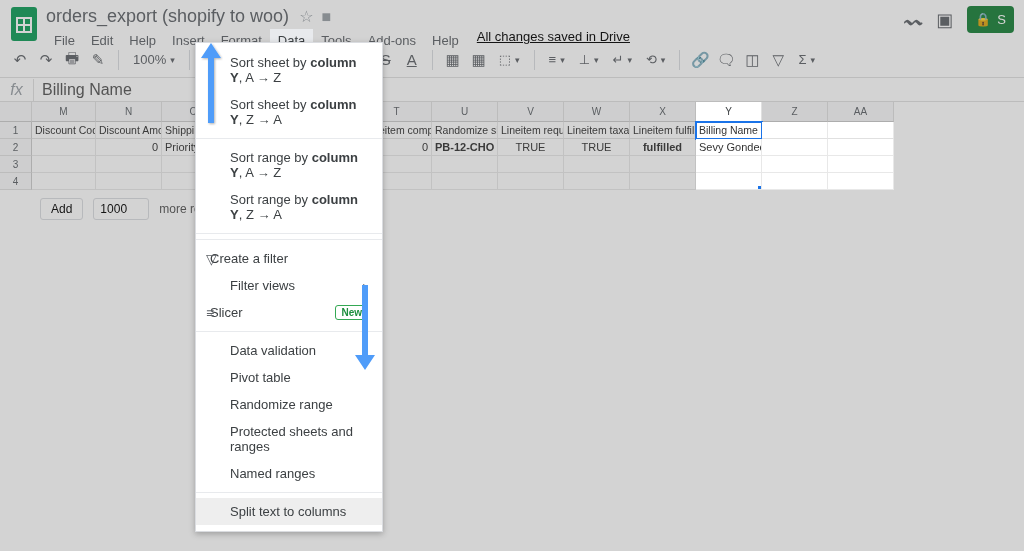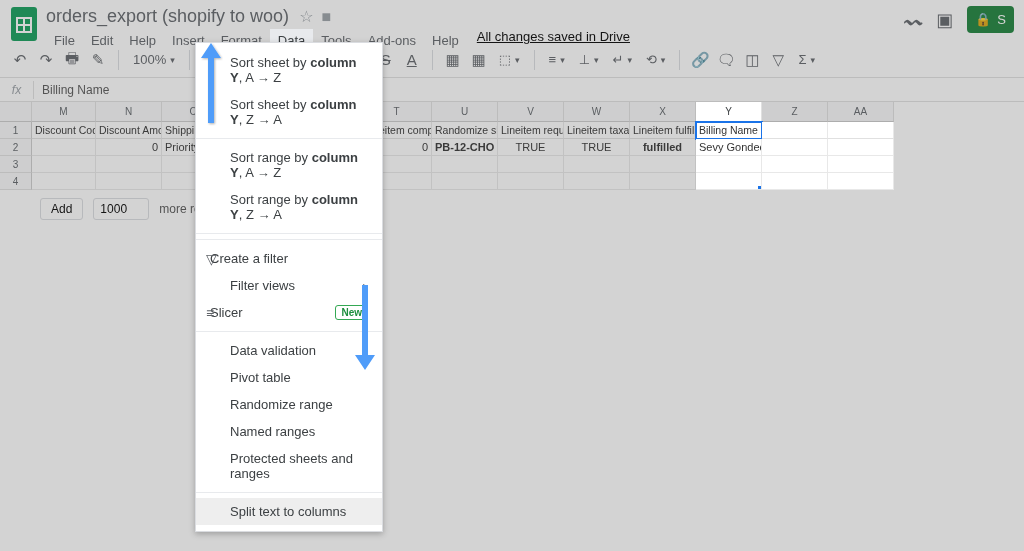--- a/index.html
+++ b/index.html
@@ -21,21 +21,21 @@
   .header-right { display:flex; align-items:center; gap:14px; margin-left:auto; }
   .header-right .ic { color:#5f6368; font-size:18px; }
   .share-btn { background:#188038; color:#fff; font-size:13px; font-weight:500; padding:6px 8px; border-radius:4px; display:flex; align-items:center; gap:6px; }
   
   .toolbar { display:flex; align-items:center; padding:4px 10px; height:36px; border-bottom:1px solid #e0e0e0; font-size:13px; color:#5f6368; gap:6px; }
   .tb-ic { width:20px; height:20px; display:flex; align-items:center; justify-content:center; font-size:15px; }
   .tb-sep { width:1px; height:20px; background:#dadce0; margin:0 4px; }
   .tb-text { padding:0 4px; display:flex; align-items:center; gap:4px; }
   .caret { font-size:9px; color:#5f6368; }
   
-  .formula-bar { display:flex; align-items:center; height:24px; border-bottom:1px solid #e0e0e0; font-size:12px; color:#555; }
+  .formula-bar { display:flex; align-items:center; height:24px; border-bottom:1px solid #e0e0e0; font-size:16px; color:#555; }
   .fx-label { width:34px; text-align:center; font-style:italic; color:#9aa0a6; border-right:1px solid #e0e0e0; padding:2px 0;}
   .fx-value { padding-left:8px; }
   
   .sheet { position:relative; background:#fff; }
   .col-headers, .row { display:flex; }
   .corner { width:32px; height:20px; border-right:1px solid #e0e0e0; border-bottom:1px solid #ccc; background:#f8f9fa;}
   .ch { height:20px; border-right:1px solid #e0e0e0; border-bottom:1px solid #ccc; background:#f8f9fa; font-size:10px; color:#5f6368; display:flex; align-items:center; justify-content:center; }
   .rh { width:32px; border-right:1px solid #ccc; border-bottom:1px solid #e0e0e0; background:#f8f9fa; font-size:10px; color:#5f6368; display:flex; align-items:center; justify-content:center; }
   .cell { height:17px; border-right:1px solid #e8e8e8; border-bottom:1px solid #e8e8e8; font-size:11px; color:#333; padding:0 3px; white-space:nowrap; overflow:hidden; display:flex; align-items:center; }
   .cell.header-cell { font-size:10.5px; border-bottom:1px solid #e0e0e0; }
@@ -279,24 +279,24 @@
     <div class="item indent">
       <span>Data validation</span>
     </div>
     <div class="item indent">
       <span>Pivot table</span>
     </div>
     <div class="item indent">
       <span>Randomize range</span>
     </div>
     <div class="item indent">
+      <span>Protected sheets and ranges</span>
+    </div>
+    <div class="item indent">
       <span>Named ranges</span>
-    </div>
-    <div class="item indent">
-      <span>Protected sheets and ranges</span>
     </div>
     <div class="sep"></div>
     <div class="item indent highlight">
       <span>Split text to columns</span>
     </div>
   </div>
 
 <div class="arrow" style="left:196px; top:38px;">
   <svg width="30" height="90">
       <defs>

